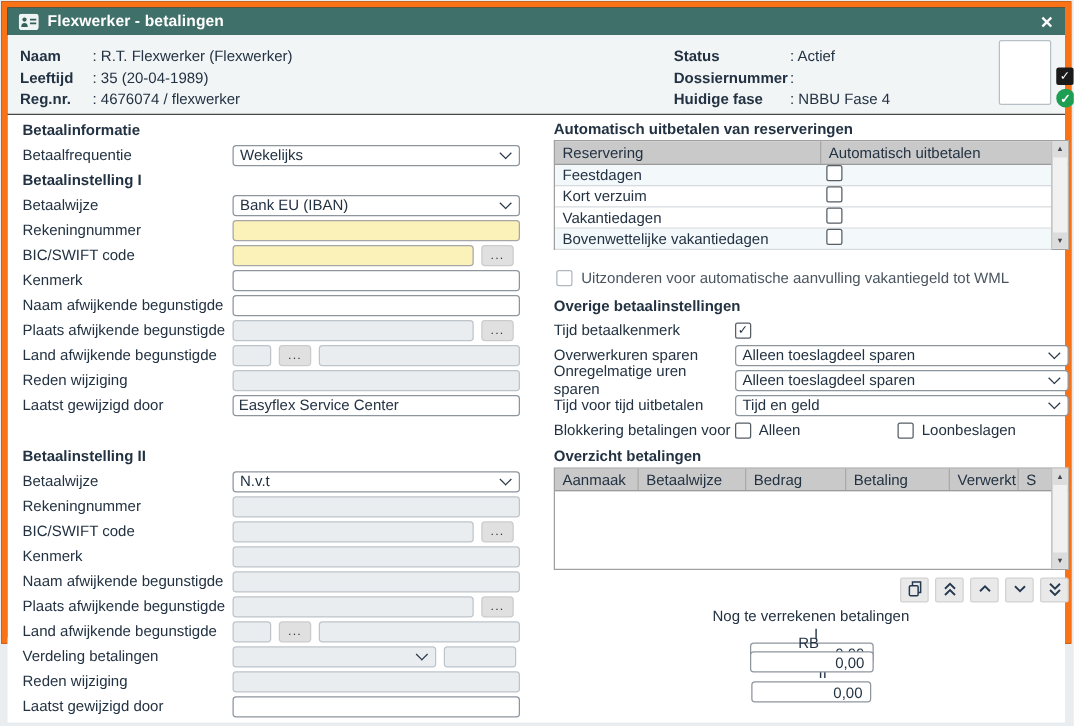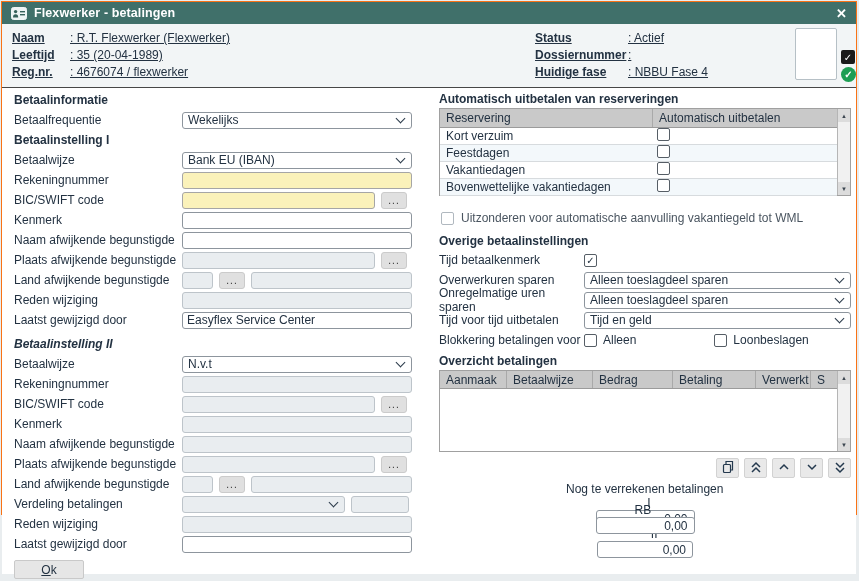--- a/index.html
+++ b/index.html
@@ -6,37 +6,37 @@
   html,body { margin:0; padding:0; }
   body {
     width:859px; height:581px; position:relative;
     background:#e9edef;
     font-family:"Liberation Sans", sans-serif;
     font-size:12px; color:#233242;
     overflow:hidden;
   }
   .window {
     position:absolute; left:1px; top:1px; width:856px; height:514px;
-    border:1px solid #f97316; background:#000000;
+    border:5px solid #f97316; background:#000000;
   }
   
   .titlebar {
     height:22px; background:#40706a; color:#fff;
     display:flex; align-items:center; padding:0 9px; gap:7px;
   }
   .app-icon { display:flex; align-items:center; }
   .titlebar .title { font-weight:bold; font-size:12.5px; letter-spacing:.1px; }
   .close-btn { margin-left:auto; font-size:13px; font-weight:bold; cursor:pointer; line-height:1; }
   
   .header {
     position:relative; height:64px; background:#f2f5f6;
     border-bottom:1px solid #474747;
   }
   .hcol { position:absolute; top:7px; }
-  .hrow { display:flex; height:17px; align-items:flex-start;text-decoration:underline; }
+  .hrow { display:flex; height:17px; align-items:flex-end; }
   .hlbl { font-weight:bold; flex:none; }
   .hcol1 { left:10px; }  .hcol1 .hlbl { width:58px; }
   .hcol2 { left:255px; } .hcol2 .hlbl { width:103px; }
   .hcol3 { left:533px; } .hcol3 .hlbl { width:93px; }
   .photo {
     position:absolute; left:793px; top:4px; width:42px; height:52px;
     background:#fff; border:1px solid #b6c0c6; border-radius:2px;
   }
   .hdr-cb {
     position:absolute; left:839px; top:26px; width:14px; height:14px;
@@ -270,21 +270,21 @@
             <input class="inp dis" value="" style="">
           </div>
       </div>
       <div class="lrow">
         <span class="lbl">Laatst gewijzigd door</span>
         <div class="ctrl">
             <input class="inp" value="Easyflex Service Center" style="">
           </div>
       </div>
 
-      <div class="sec-title" style="margin-top:4px;font-style:italic;">Betaalinstelling II</div>
+      <div class="sec-title" style="margin-top:21px;">Betaalinstelling II</div>
 
       <div class="lrow">
         <span class="lbl">Betaalwijze</span>
         <div class="ctrl">
             <div class="select">
               <span>N.v.t</span>
               <span class="chev"></span>
             </div>
           </div>
       </div>
@@ -355,26 +355,26 @@
     </div>
 
     <div class="rightcol">
       <div class="sec-title" style="height:18px;">Automatisch uitbetalen van reserveringen</div>
 
       <div class="tbl t1">
         <div class="thead">
           <div class="th th-res">Reservering</div>
           <div class="th th-auto">Automatisch uitbetalen</div>
         </div>
+        <div class="t1row alt">
+          <span class="c1">Feestdagen</span>
+          <span class="c2"><span class="cb"></span></span>
+        </div>
         <div class="t1row">
           <span class="c1">Kort verzuim</span>
-          <span class="c2"><span class="cb"></span></span>
-        </div>
-        <div class="t1row alt">
-          <span class="c1">Feestdagen</span>
           <span class="c2"><span class="cb"></span></span>
         </div>
         <div class="t1row">
           <span class="c1">Vakantiedagen</span>
           <span class="c2"><span class="cb"></span></span>
         </div>
         <div class="t1row alt">
           <span class="c1">Bovenwettelijke vakantiedagen</span>
           <span class="c2"><span class="cb"></span></span>
         </div>

